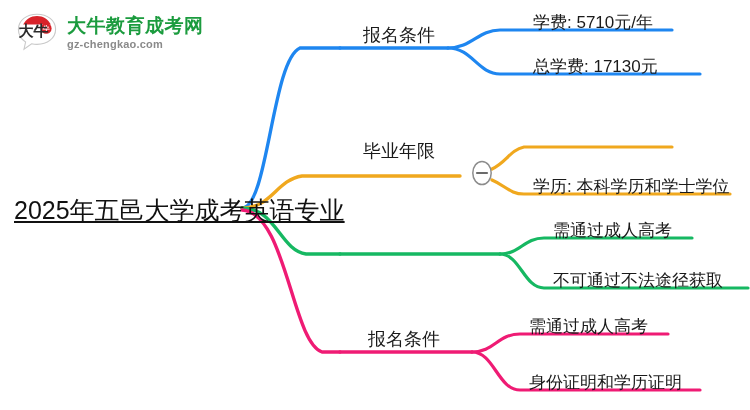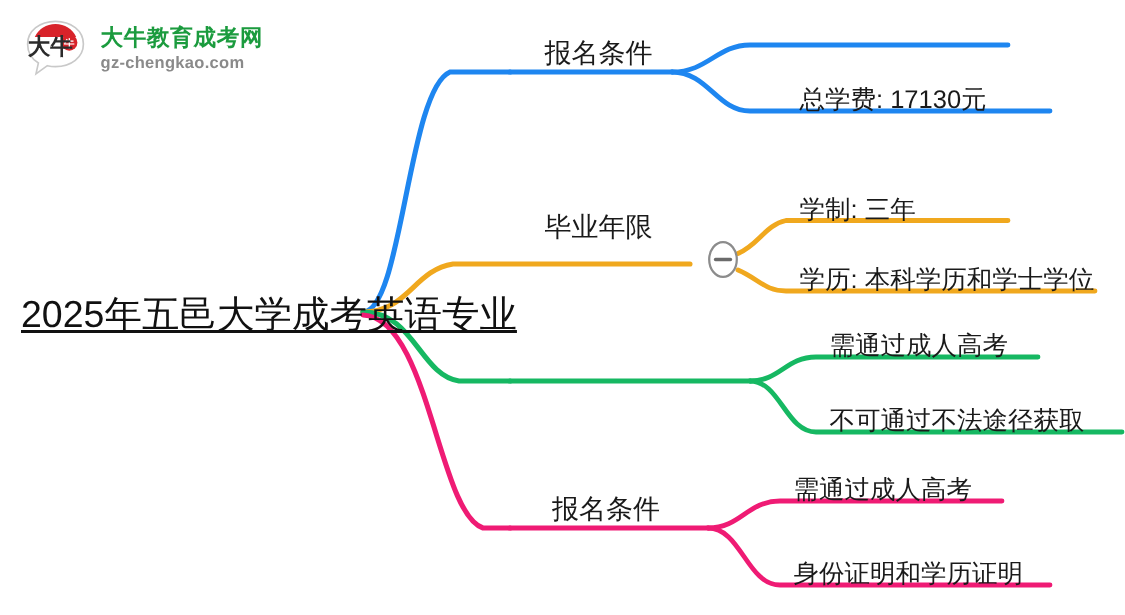--- a/index.html
+++ b/index.html
@@ -24,21 +24,21 @@
     width:190px;height:50px;
     display:flex;align-items:center;gap:7px;
   }
   .logo-mark{
     position:relative;width:46px;height:44px;flex:0 0 46px;
   }
   .logo-text{
     display:flex;flex-direction:column;justify-content:center;line-height:1;
   }
   .logo-cn{
-    font-size:15px;font-weight:700;color:#1b9b3e;letter-spacing:.5px;
+    font-size:19px;font-weight:700;color:#1b9b3e;letter-spacing:.5px;
     white-space:nowrap;
   }
   .logo-en{
     font-size:11px;font-weight:700;color:#8a8a8a;letter-spacing:.2px;
     margin-top:4px;white-space:nowrap;
   }
   
   .node{
     position:absolute;
     color:#1a1a1a;
@@ -119,23 +119,23 @@
       <line x1="6" y1="13" x2="16" y2="13" stroke="#6b6b6b" stroke-width="2.2" stroke-linecap="round"></line>
     </svg>
   </div>
 
   <div class="node root">2025年五邑大学成考英语专业</div>
 
   <div class="node branch" style="left:363px;top:26px;">报名条件</div>
   <div class="node branch" style="left:363px;top:142px;">毕业年限</div>
   <div class="node branch" style="left:368px;top:330px;">报名条件</div>
 
+  <div class="node leaf" style="left:533px;top:14px;">学费: 5710元/年</div>
   <div class="node leaf" style="left:533px;top:58px;">总学费: 17130元</div>
 
-  <div class="node leaf" style="left:533px;top:131px;">学制: 三年</div>
   <div class="node leaf" style="left:553px;top:222px;">需通过成人高考</div>
 
   <div class="node leaf" style="left:533px;top:178px;">学历: 本科学历和学士学位</div>
   <div class="node leaf" style="left:553px;top:272px;">不可通过不法途径获取</div>
 
   <div class="node leaf" style="left:529px;top:318px;">需通过成人高考</div>
   <div class="node leaf" style="left:529px;top:374px;">身份证明和学历证明</div>
 
 </div>
 

